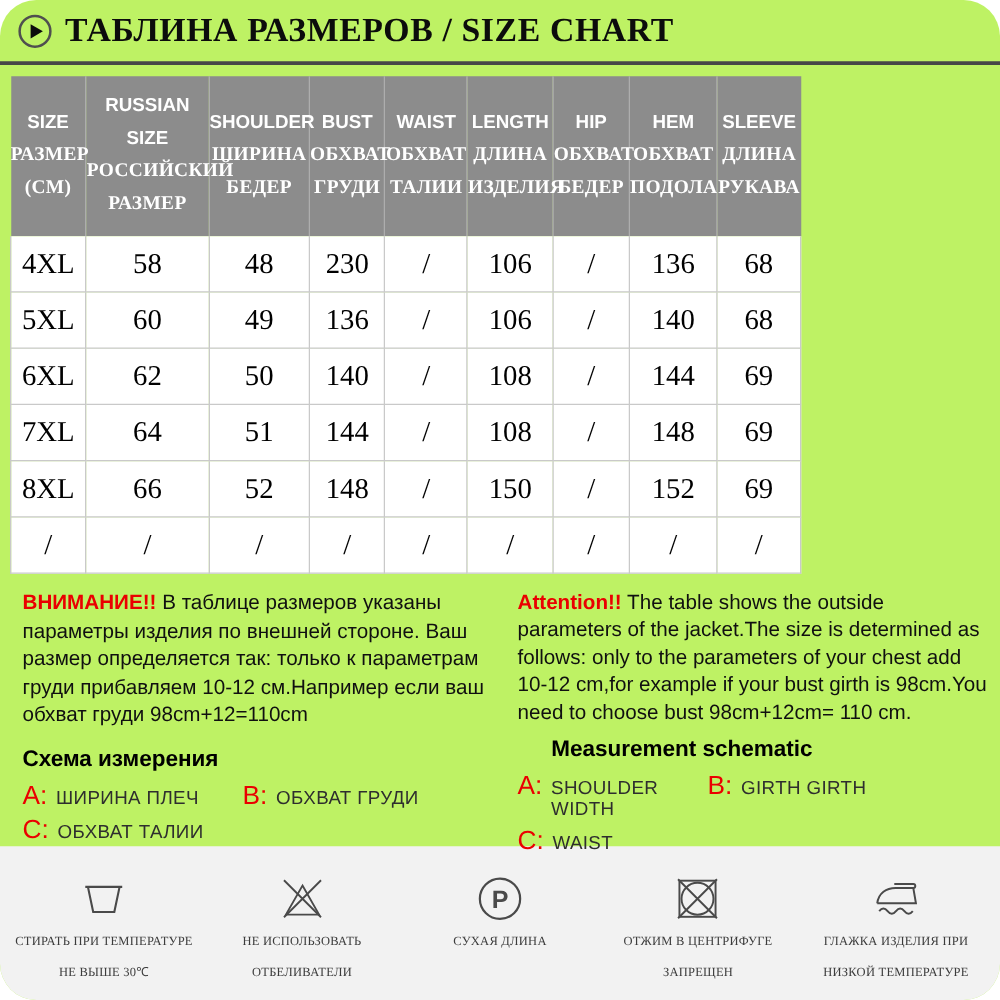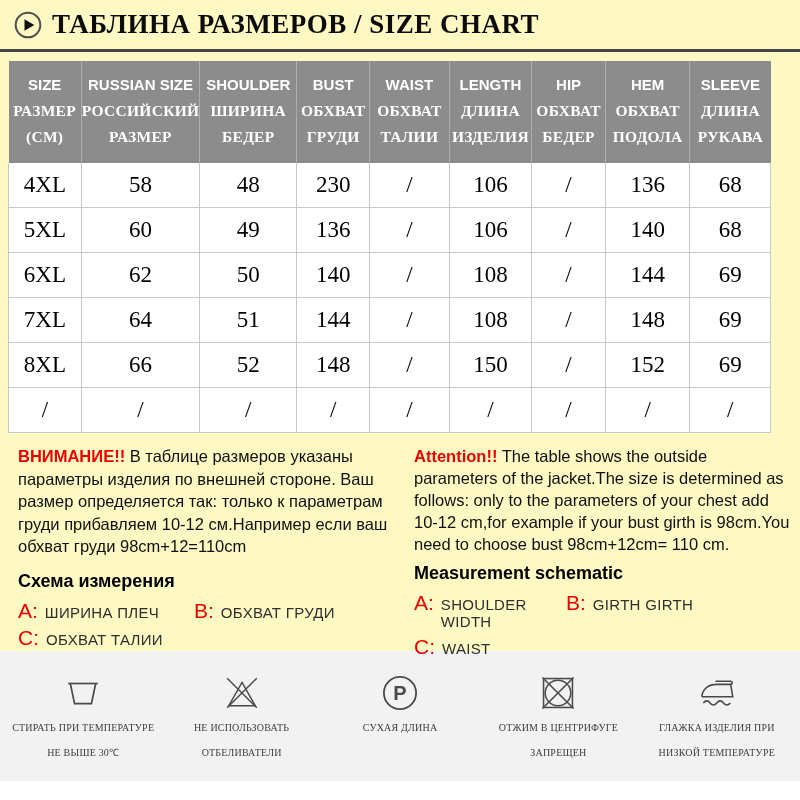--- a/index.html
+++ b/index.html
@@ -1,41 +1,41 @@
 <!DOCTYPE html>
 <html><head>
 <meta charset="utf-8">
 <style>
   html,body{margin:0;padding:0;background:#fff;}
-  .page{width:800px;height:800px;overflow:hidden;background:#fef9c3;font-family:"Liberation Sans",sans-serif;position:relative;}
+  .page{width:800px;height:800px;overflow:hidden;background:#bef264;font-family:"Liberation Sans",sans-serif;position:relative;border-radius:29px;}
 
   
   .titlebar{height:52px;box-sizing:border-box;display:flex;align-items:center;padding-left:13px;border-bottom:3px solid #474747;}
   .title{font-family:"Liberation Serif",serif;font-weight:bold;font-size:27px;color:#0c0c0c;margin-left:9px;letter-spacing:0.5px;white-space:nowrap;}
 
   
-  table.size-table{width:763px;margin:9px 7px 0 8px;border-collapse:collapse;table-layout:fixed;}
+  table.size-table{width:633px;margin:9px 7px 0 8px;border-collapse:collapse;table-layout:fixed;}
   col.c0{width:9.55%}col.c1{width:15.54%}col.c2{width:12.74%}col.c3{width:9.55%}col.c4{width:10.45%}
   col.c5{width:10.83%}col.c6{width:9.68%}col.c7{width:11.08%}col.c8{width:10.57%}
   thead th{background:#8c8c8c;color:#fff;border-right:1px solid #adadad;padding:11px 0 13px;vertical-align:middle;}
   thead th:last-child{border-right:none;}
   th .hen{font-family:"Liberation Sans",sans-serif;font-weight:bold;font-size:15px;line-height:26px;}
   th .hru{font-family:"Liberation Serif",serif;font-weight:bold;font-size:15.5px;line-height:26px;letter-spacing:0.3px;}
   tbody td{border:1px solid #c9c9c9;border-top:none;text-align:center;height:42px;font-family:"Liberation Serif",serif;font-size:23px;color:#000;background:#fff;}
 
   
   .notes{display:flex;box-sizing:border-box;height:218px;padding:12px 8px 0 18px;}
   .note-col{box-sizing:border-box;}
   .note-col.ru{width:384px;margin-right:12px;}
   .note-col.en{width:378px;}
   .note-text{margin:0;font-size:16.5px;line-height:22.5px;color:#101010;}
   .note-col.en .note-text{line-height:22px;}
   .red{color:#ea0000;font-weight:bold;}
   .legend-heading{margin-top:13px;font-size:18px;font-weight:bold;color:#000;}
-  .note-col.en .legend-heading{margin-top:8px;}
+  .note-col.en .legend-heading{margin-top:8px;margin-left:27px;}
   .legend{margin-top:9px;display:grid;row-gap:7px;justify-content:start;}
   .legend.ru-grid{grid-template-columns:176px auto;}
   .legend.en-grid{grid-template-columns:152px auto;}
   .legend-item{display:flex;align-items:baseline;}
   .lkey{color:#ea0000;font-size:21px;line-height:20px;margin-right:7px;font-family:"Liberation Sans",sans-serif;}
   .llabel{font-size:15px;color:#2e2e2e;letter-spacing:0.3px;}
 
   
   .care{height:130px;box-sizing:border-box;background:#f2f2f2;display:grid;grid-template-columns:repeat(5,1fr);padding:20px 4px 0;}
   .care-item{text-align:center;}

